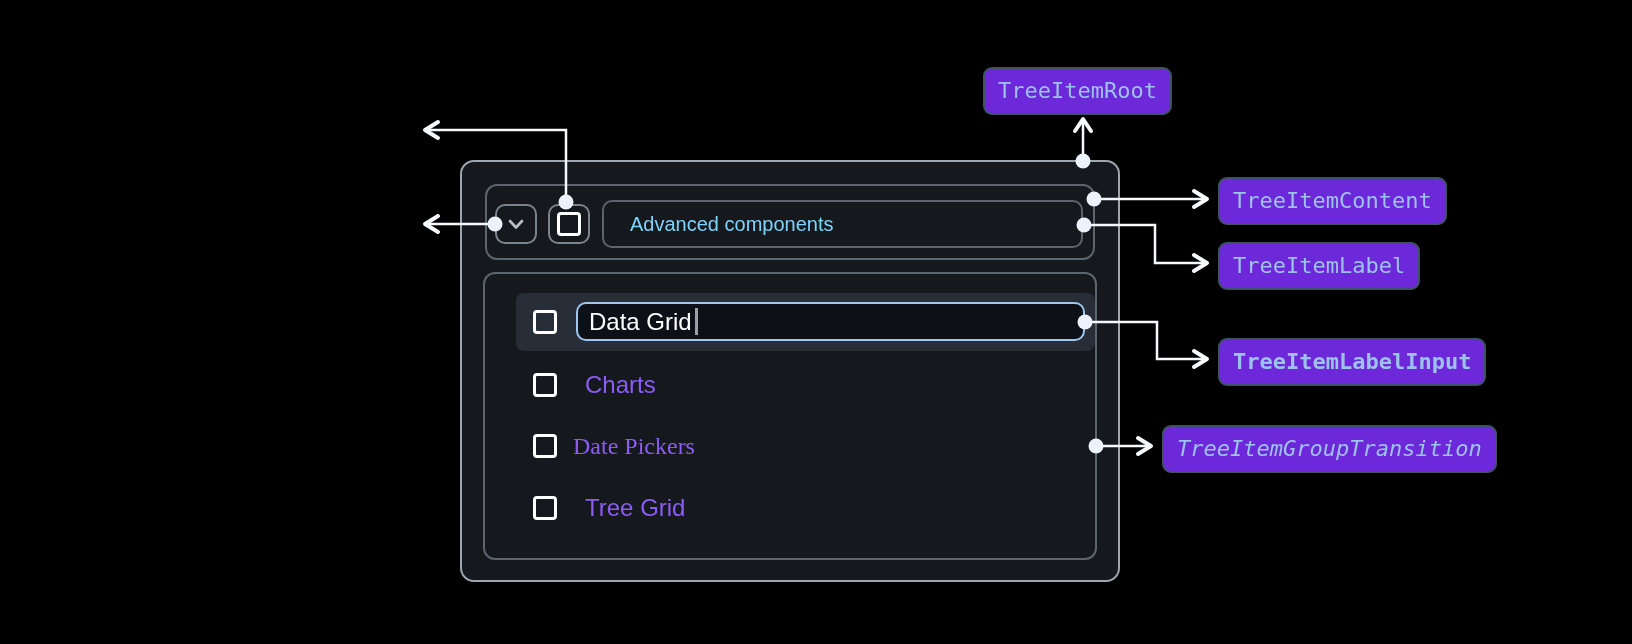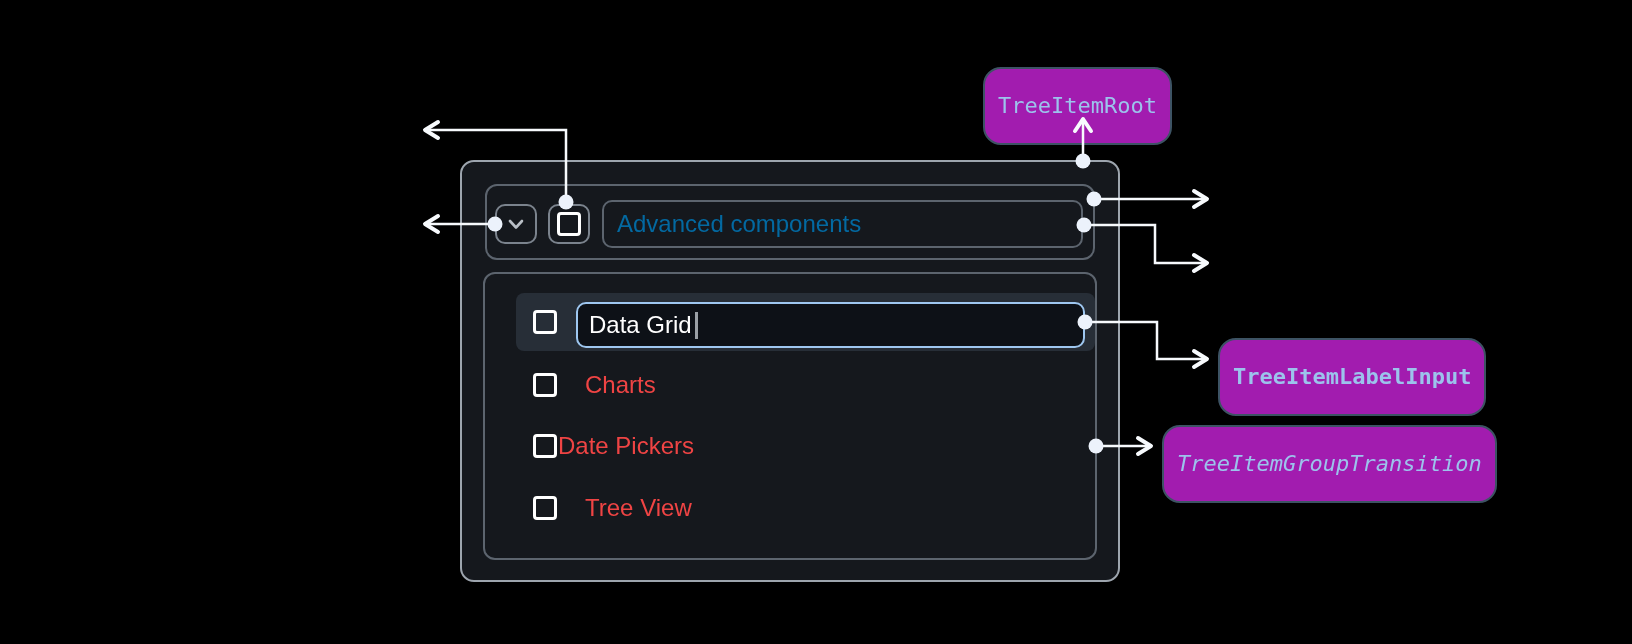--- a/index.html
+++ b/index.html
@@ -28,49 +28,49 @@
     border:2px solid #7b838d;border-radius:10px;
     display:flex;align-items:center;justify-content:center;
   }
   .checkbox{
     width:24px;height:24px;border:3px solid #ffffff;border-radius:4px;
     box-sizing:border-box;background:transparent;
   }
   .label-box{
     left:602px;top:200px;width:481px;height:48px;
     border:2px solid #5c646e;border-radius:10px;
-    display:flex;align-items:center;padding-left:13px;
-    color:#0369a1;font-size:24px;
+    display:flex;align-items:center;padding-left:26px;
+    color:#7dd3fc;font-size:20px;
   }
   .group-box{
     left:483px;top:272px;width:614px;height:288px;
     border:2px solid #5c646e;border-radius:12px;
   }
   .row-highlight{
     left:516px;top:293px;width:579px;height:58px;
     background:#272e37;border-radius:8px;
   }
   .row-checkbox{width:24px;height:24px;}
   .label-input{
-    left:576px;top:302px;width:509px;height:46px;
+    left:576px;top:302px;width:509px;height:39px;
     background:#0d1117;border:2px solid #9ec7f0;border-radius:10px;
     display:flex;align-items:center;padding-left:11px;
     color:#ffffff;font-size:24px;
   }
   .caret{width:3px;height:27px;background:#9aa0a6;margin-left:3px;}
   .row-label{
-    color:#ef4444;font-size:24px;line-height:30px;white-space:nowrap;
+    color:#8b5cf6;font-size:24px;line-height:30px;white-space:nowrap;
   }
 
   
   .chip{
     position:absolute;box-sizing:border-box;white-space:nowrap;
     font-family:"DejaVu Sans Mono", monospace;font-size:22px;line-height:26px;
-    color:#9cc3ec;background:#a21caf;border:2px solid #3d5364;border-radius:18px;
-    padding:24px 13px;
+    color:#9cc3ec;background:#6d28d9;border:2px solid #3d5364;border-radius:9px;
+    padding:9px 13px;
   }
 
   
   .overlay{position:absolute;left:0;top:0;pointer-events:none;}
   .overlay path{stroke:#f7fafd;fill:none;}
   .overlay .line{stroke-width:2.5px;}
   .overlay .head{stroke-width:4px;stroke-linecap:round;stroke-linejoin:round;}
   .overlay circle{fill:#ecf2fb;stroke:none;}
 </style>
 </head>
@@ -102,26 +102,28 @@
   <div class="abs checkbox row-checkbox" style="left:533px;top:310px;"></div>
   <div class="abs label-input">
     <span>Data Grid</span>
     <span class="caret"></span>
   </div>
 
   <div class="abs checkbox row-checkbox" style="left:533px;top:373px;"></div>
   <div class="abs row-label" style="left:585px;top:370px;">Charts</div>
 
   <div class="abs checkbox row-checkbox" style="left:533px;top:434px;"></div>
-  <div class="abs row-label" style="left:558px;top:431px;">Date Pickers</div>
+  <div class="abs row-label" style="left:573px;top:431px;font-family:Liberation Serif, serif;">Date Pickers</div>
 
   <div class="abs checkbox row-checkbox" style="left:533px;top:496px;"></div>
-  <div class="abs row-label" style="left:585px;top:493px;">Tree View</div>
+  <div class="abs row-label" style="left:585px;top:493px;">Tree Grid</div>
 
   <div class="chip" style="left:983px;top:67px;">TreeItemRoot</div>
+  <div class="chip" style="left:1218px;top:177px;">TreeItemContent</div>
+  <div class="chip" style="left:1218px;top:242px;">TreeItemLabel</div>
   <div class="chip" style="left:1218px;top:338px;font-weight:bold;">TreeItemLabelInput</div>
   <div class="chip" style="left:1162px;top:425px;font-style:italic;">TreeItemGroupTransition</div>
 
   <svg class="overlay" width="1632" height="644" viewBox="0 0 1632 644">
 
     <g>
       <path class="line" d="M1083,161 V122"></path>
       <path class="head" d="M1075,131 L1083,119 L1091,131"></path>
       <circle cx="1083" cy="161" r="7.5"></circle>
     </g>

